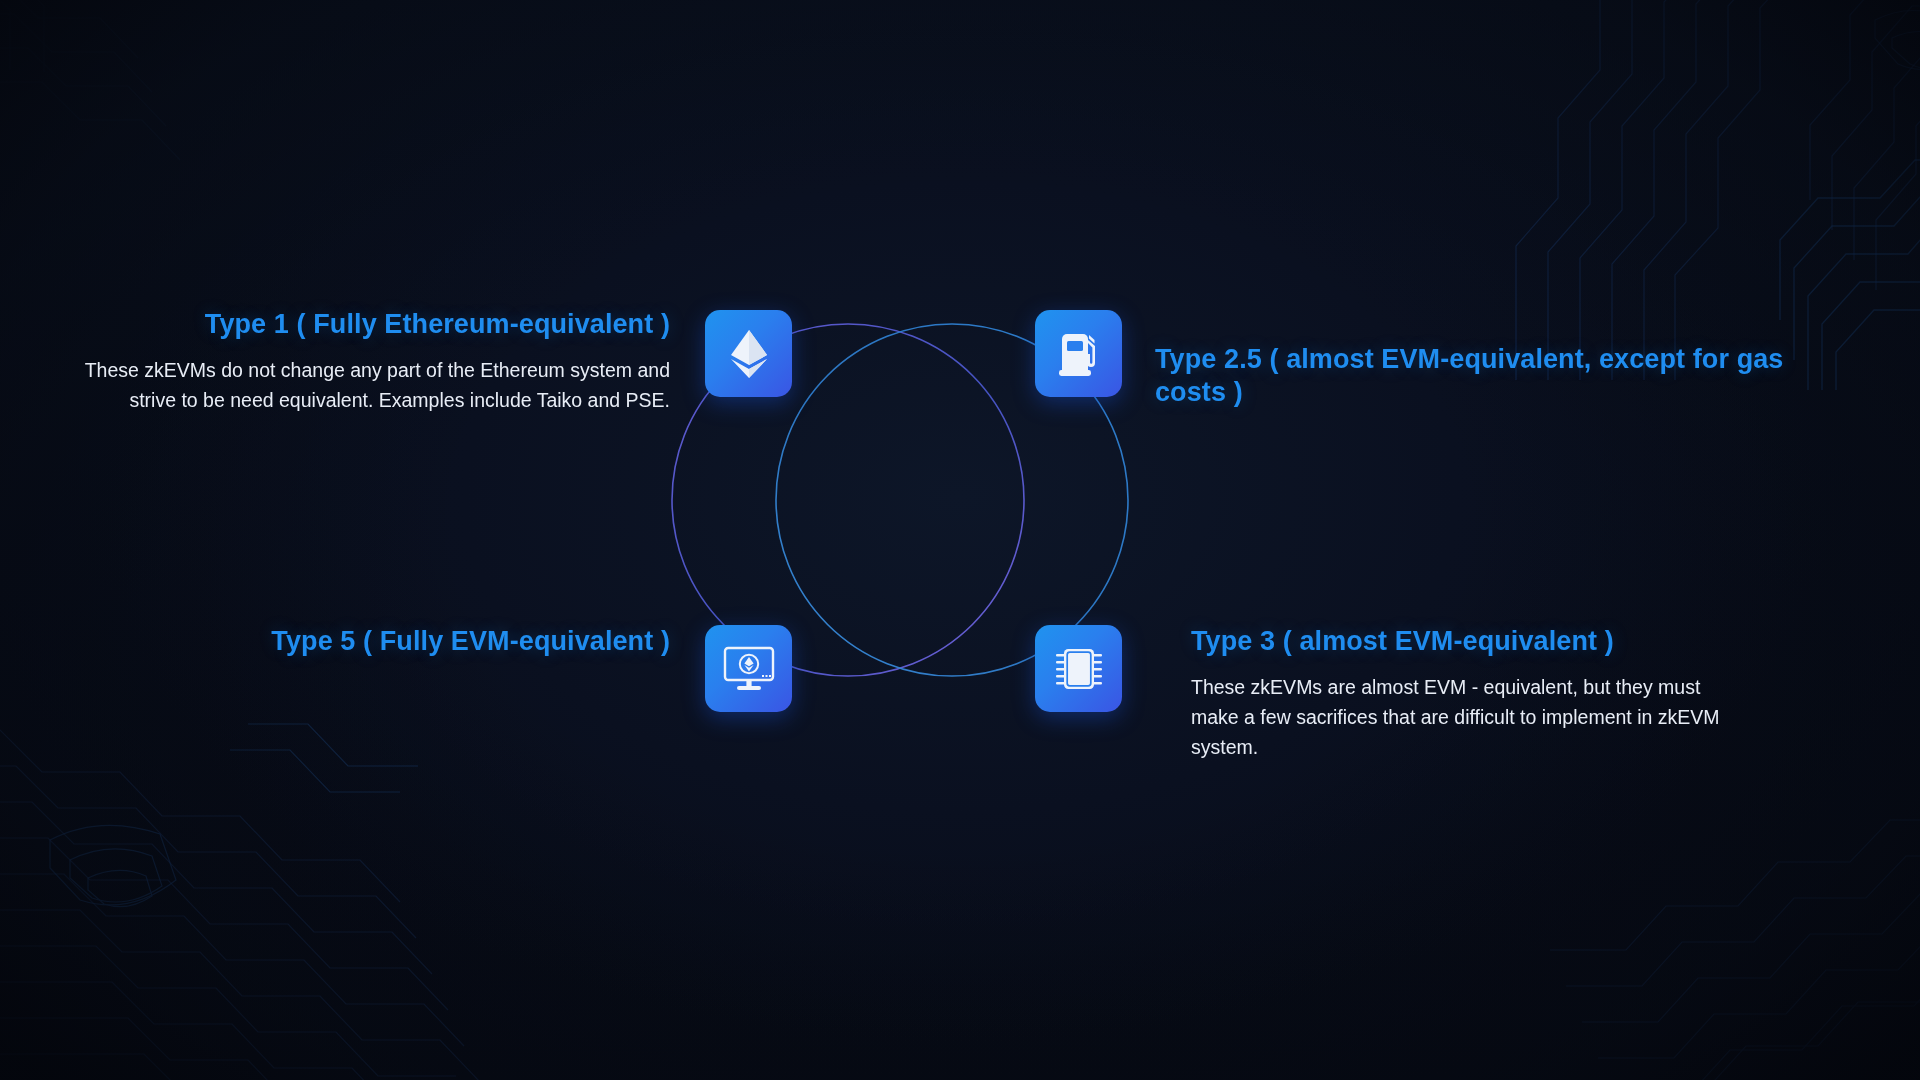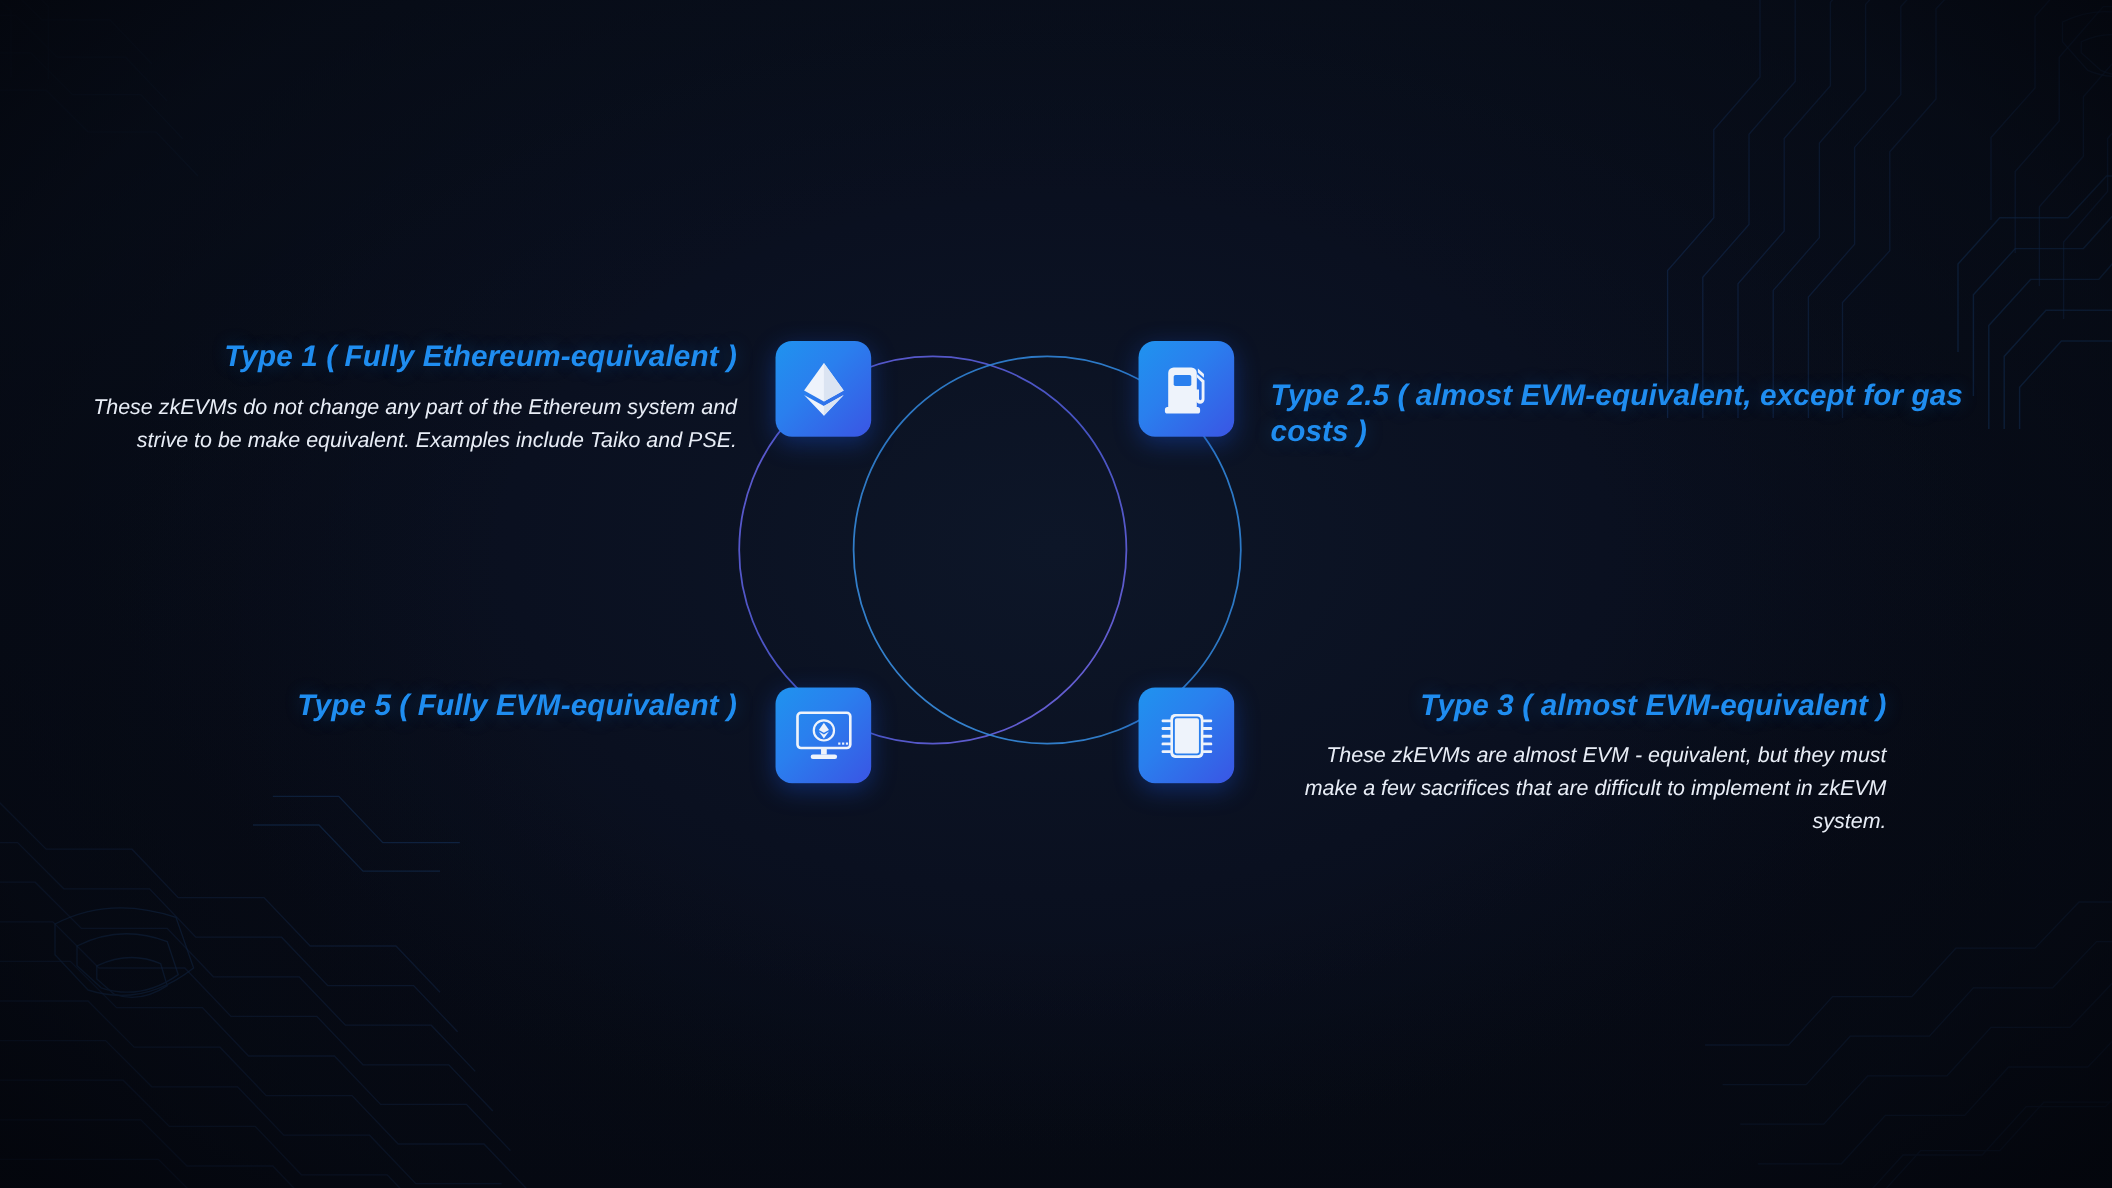--- a/index.html
+++ b/index.html
@@ -11,21 +11,20 @@
     font-family:"Liberation Sans", sans-serif;
   }
 
   #stage {
     position:relative;
     width:1920px; height:1080px;
     background:
       radial-gradient(ellipse 1100px 700px at 50% 46%, #0d1628 0%, #0a1020 45%, rgba(8,13,26,0) 78%),
       linear-gradient(180deg, #0a1120 0%, #080d1a 55%, #070b16 100%);
     overflow:hidden;
-    font-style:italic;
   }
 
   
   .circuit {
     position:absolute;
     pointer-events:none;
     opacity:.85;
   }
   .circuit svg { display:block; }
 
@@ -84,21 +83,21 @@
     color:#e8edf6;
     font-weight:400;
   }
 
   .left  { text-align:right; }
   .right { text-align:left; }
 
   .b-type1 { left:80px;  top:308px;  width:590px; }
   .b-type2 { left:80px;  top:625px;  width:590px; }
   .b-type25{ left:1155px; top:308px; width:640px;margin-top:35px; }
-  .b-type3 { left:1155px; top:625px; width:560px;text-align:right; }
+  .b-type3 { left:1191px; top:625px; width:560px; }
 </style>
 </head>
 <body>
 
 <div id="stage">
 
   <div class="circuit c-tr">
     <svg width="520" height="430" viewBox="0 0 520 430" fill="none">
       <g stroke="#16305c" stroke-width="1.2" fill="none" opacity=".75">
         <path d="M520 10 L430 10 L390 55 L390 120 L350 165 L350 240"></path>
@@ -251,21 +250,21 @@
           <rect x="39" y="38" width="9" height="2.6" rx="1.1"></rect>
         </g>
         <rect x="10" y="5" width="30" height="40" rx="4.2" fill="#eef3fb"></rect>
         <rect x="13.2" y="8.2" width="23.6" height="33.6" rx="2.6" fill="none" stroke="#2a7fee" stroke-width="1.7"></rect>
       </svg>
     </span>
   </div>
 
   <div class="block left b-type1">
     <h2>Type 1 ( Fully Ethereum-equivalent )</h2>
-    <p>These zkEVMs do not change any part of the Ethereum system and strive to be make equivalent. Examples include Taiko and PSE.</p>
+    <p>These zkEVMs do not change any part of the Ethereum system and strive to be need equivalent. Examples include Taiko and PSE.</p>
   </div>
 
   <div class="block right b-type25">
     <h2>Type 2.5 ( almost EVM-equivalent, except for gas costs )</h2>
   </div>
 
   <div class="block left b-type2">
     <h2>Type 5 ( Fully EVM-equivalent )</h2>
   </div>
 

